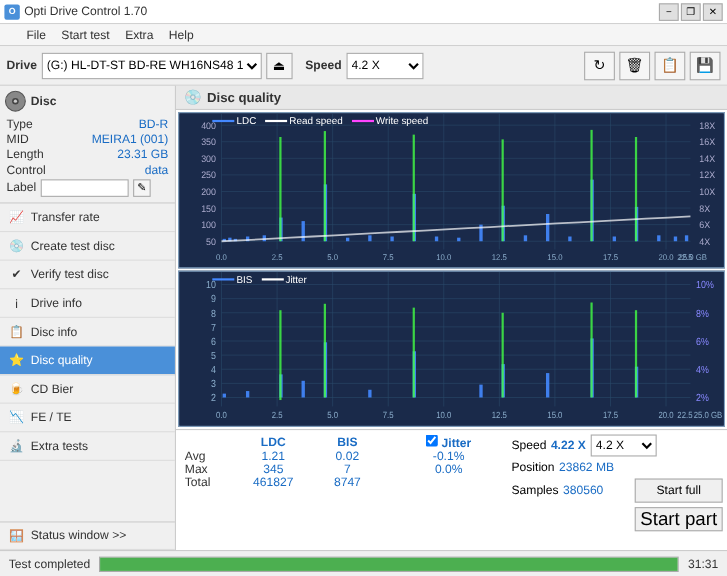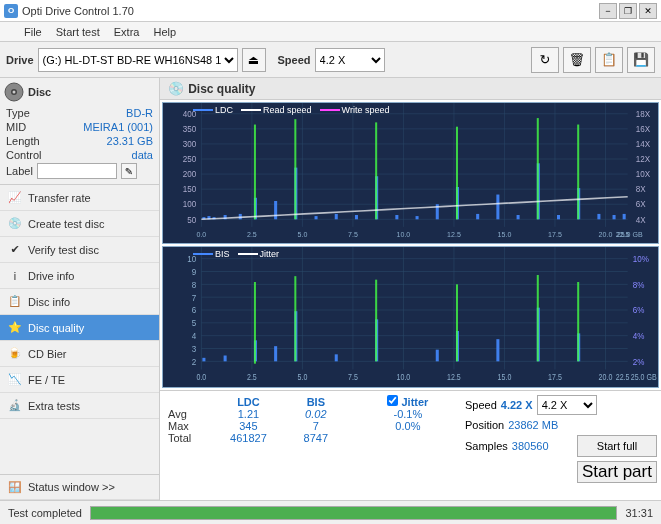--- a/index.html
+++ b/index.html
@@ -407,21 +407,21 @@
             <td style="text-align:center; font-weight:bold; color:#1a6cc4;">BIS</td>
             <td style="width:20px;"></td>
             <td style="text-align:center; font-weight:bold; color:#1a6cc4;">
               <input type="checkbox" checked="" style="width: 11px; height: 11px;">
               <span>Jitter</span>
             </td>
           </tr>
           <tr>
             <td style="color:#333;">Avg</td>
             <td style="text-align:center; color:#1a6cc4;">1.21</td>
-            <td style="text-align:center; color:#1a6cc4;font-style:italic;">0.02</td>
+            <td style="text-align:center; color:#1a6cc4;">0.02</td>
             <td></td>
             <td style="text-align:center; color:#1a6cc4;">-0.1%</td>
           </tr>
           <tr>
             <td style="color:#333;">Max</td>
             <td style="text-align:center; color:#1a6cc4;">345</td>
             <td style="text-align:center; color:#1a6cc4;">7</td>
             <td></td>
             <td style="text-align:center; color:#1a6cc4;">0.0%</td>
           </tr>

